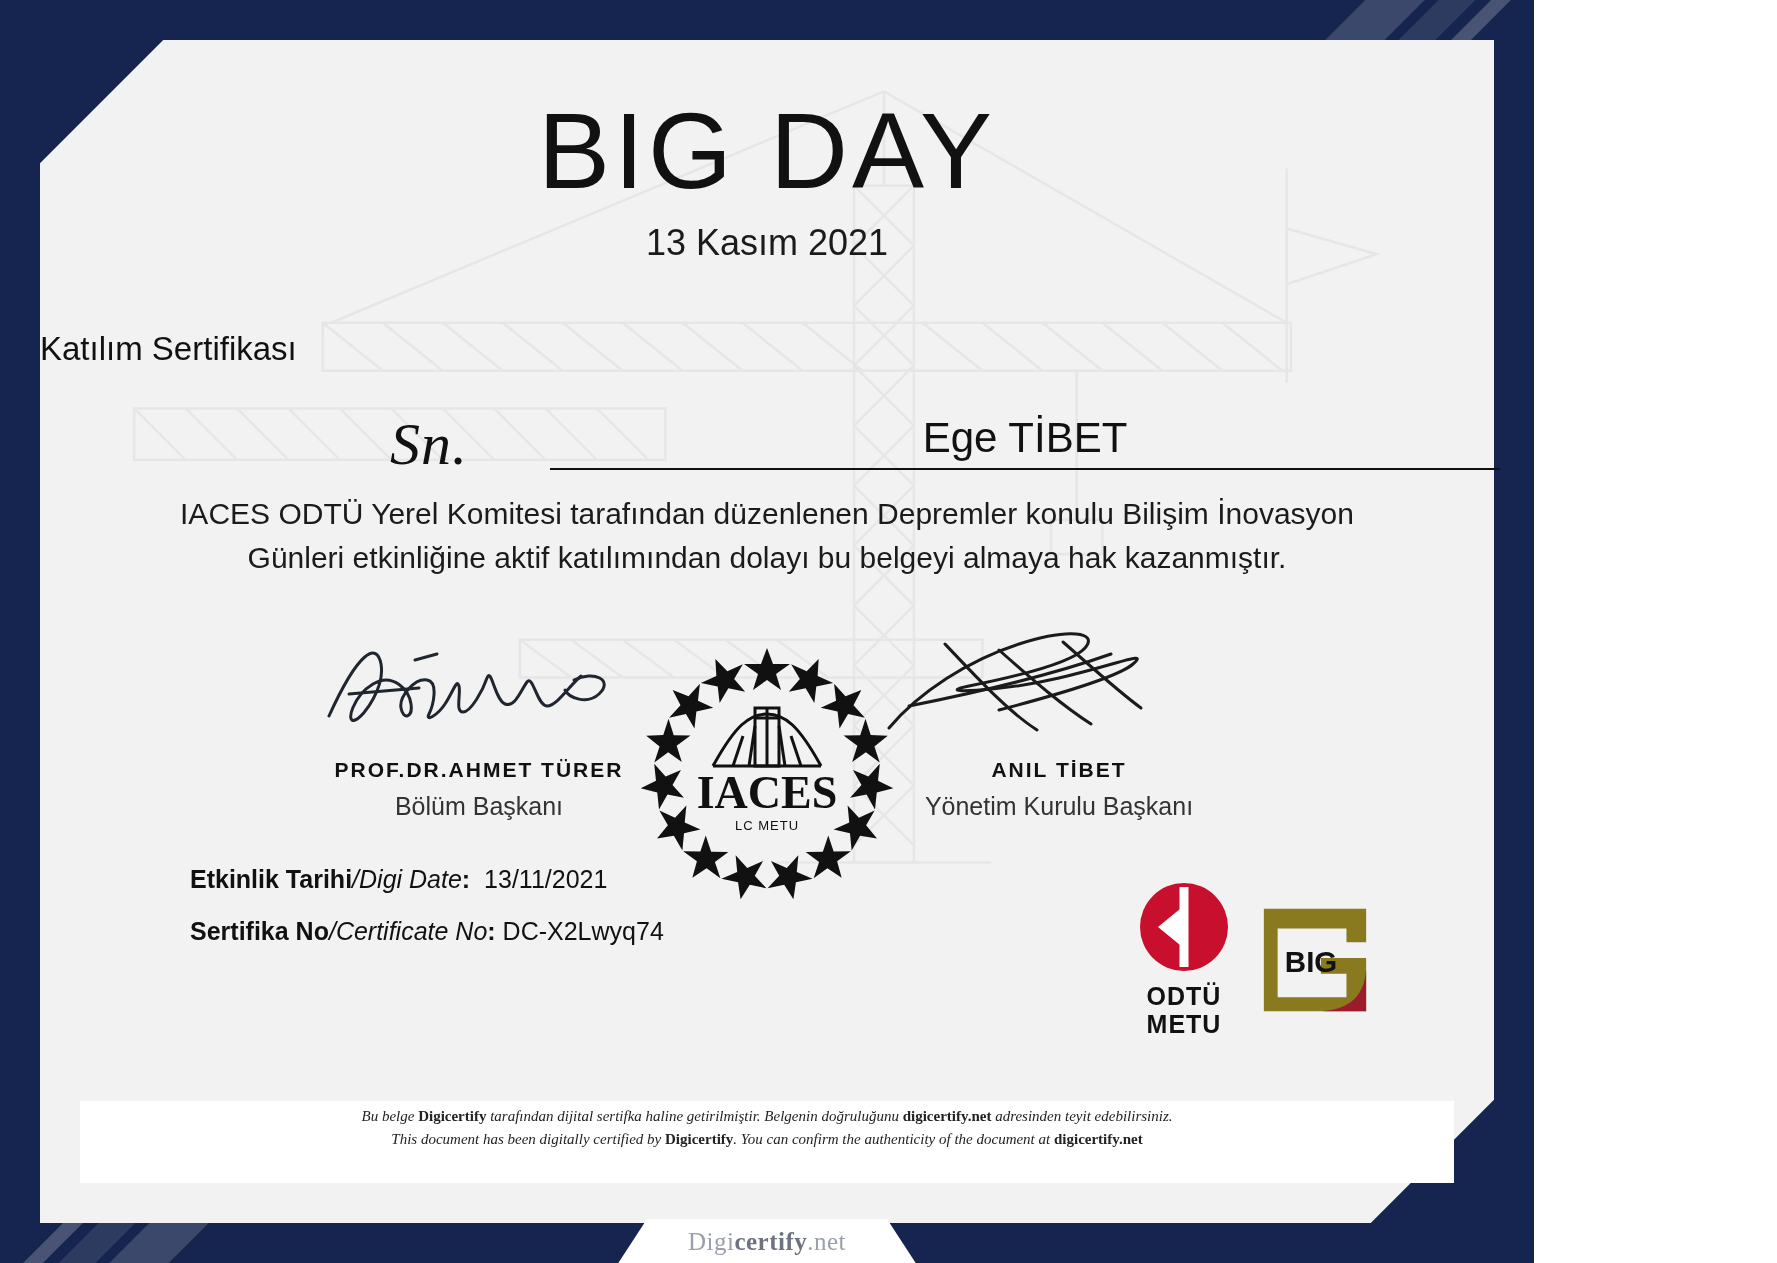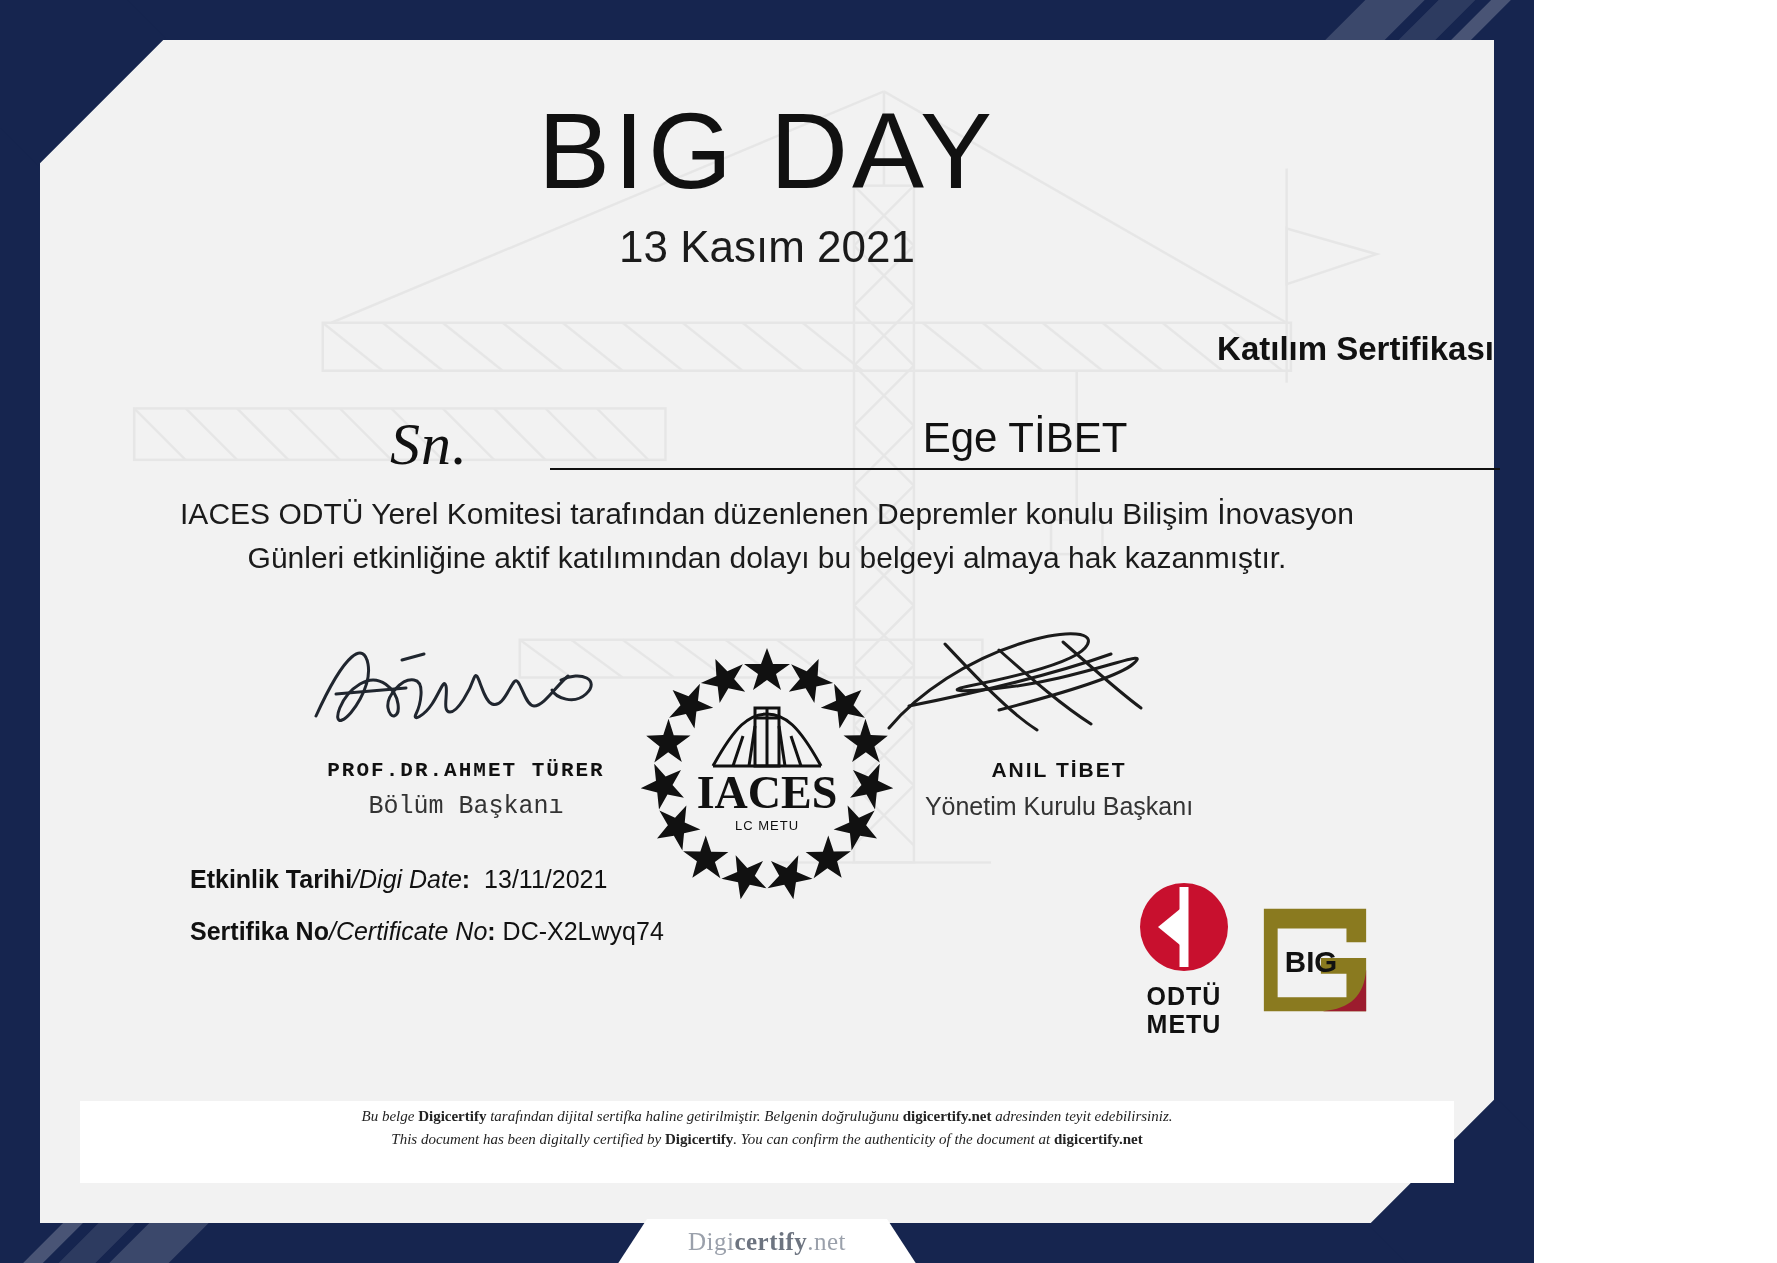--- a/index.html
+++ b/index.html
@@ -85,30 +85,30 @@
     letter-spacing: 4px;
     color: #111111;
     font-weight: 400;
     font-family: "Liberation Sans", sans-serif;
   }
   .subtitle-date {
     position: absolute;
     top: 182px;
     left: 0; right: 0;
     text-align: center;
-    font-size: 44px;
+    font-size: 36px;
     color: #1b1b1b;
   }
   .cert-type {
     position: absolute;
     top: 290px;
     left: 0; right: 0;
-    text-align: right;
+    text-align: left;
     font-size: 33px;
-    font-weight: bold;
+    font-weight: normal;
     color: #111111;
   }
 
   .name-row {
     position: absolute;
     top: 352px;
     left: 350px;
     width: 1120px;
     height: 90px;
   }
@@ -148,21 +148,21 @@
     line-height: 1.45;
     color: #1b1b1b;
   }
 
   
   .sig {
     position: absolute;
     text-align: center;
     width: 420px;
   }
-  .sig-left  { left: 216px;  top: 580px; font-family: Liberation Mono, monospace; }
+  .sig-left  { left: 229px;  top: 580px; }
   .sig-right { right: 225px; top: 580px; }
   .sig-img { height: 130px; }
   .sig-name {
     font-size: 21px;
     font-weight: bold;
     letter-spacing: 2px;
     color: #111;
     margin-top: 4px;
   }
   .sig-role {

